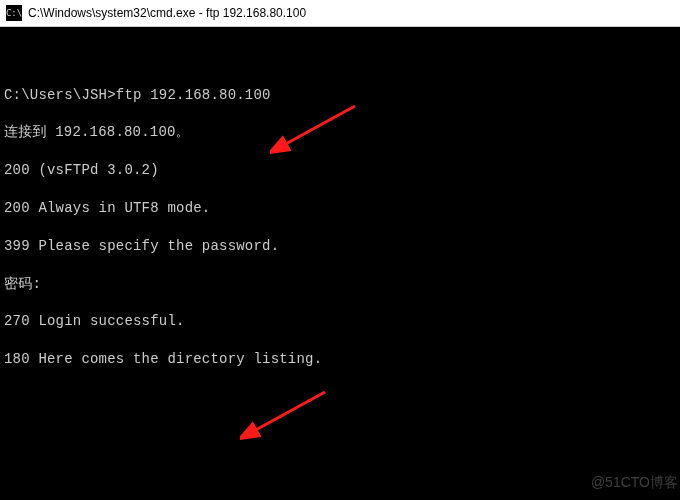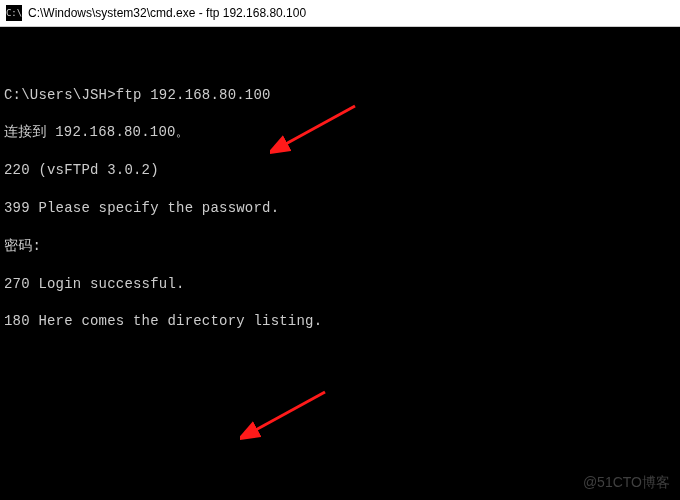--- a/index.html
+++ b/index.html
@@ -43,41 +43,42 @@
     line-height: 1.35;
     white-space: pre;
     letter-spacing: 0.2px;
   }
   .arrow {
     position: absolute;
     pointer-events: none;
   }
   .watermark {
     position: absolute;
-    right: 10px;
+    right: 2px;
     bottom: 8px;
     color: #555;
     font-family: "Microsoft YaHei", sans-serif;
     font-size: 14px;
     opacity: 0.75;
   }
 </style>
 </head>
 <body>
 
 <div class="titlebar">
   <span class="cmd-icon">C:\</span>
   <span>C:\Windows\system32\cmd.exe - ftp  192.168.80.100</span>
 </div>
 
 <div class="term">
 <div> </div>
 <div>C:\Users\JSH&gt;ftp 192.168.80.100</div>
 <div>连接到 192.168.80.100。</div>
-<div>220 (vsFTPd 3.0.2)</div>
+<div>200 (vsFTPd 3.0.2)</div>
+<div>200 Always in UTF8 mode.</div>
 <div>399 Please specify the password.</div>
 <div>密码:</div>
 <div>270 Login successful.</div>
 <div>180 Here comes the directory listing.</div>
 
 
 
 
 
 

